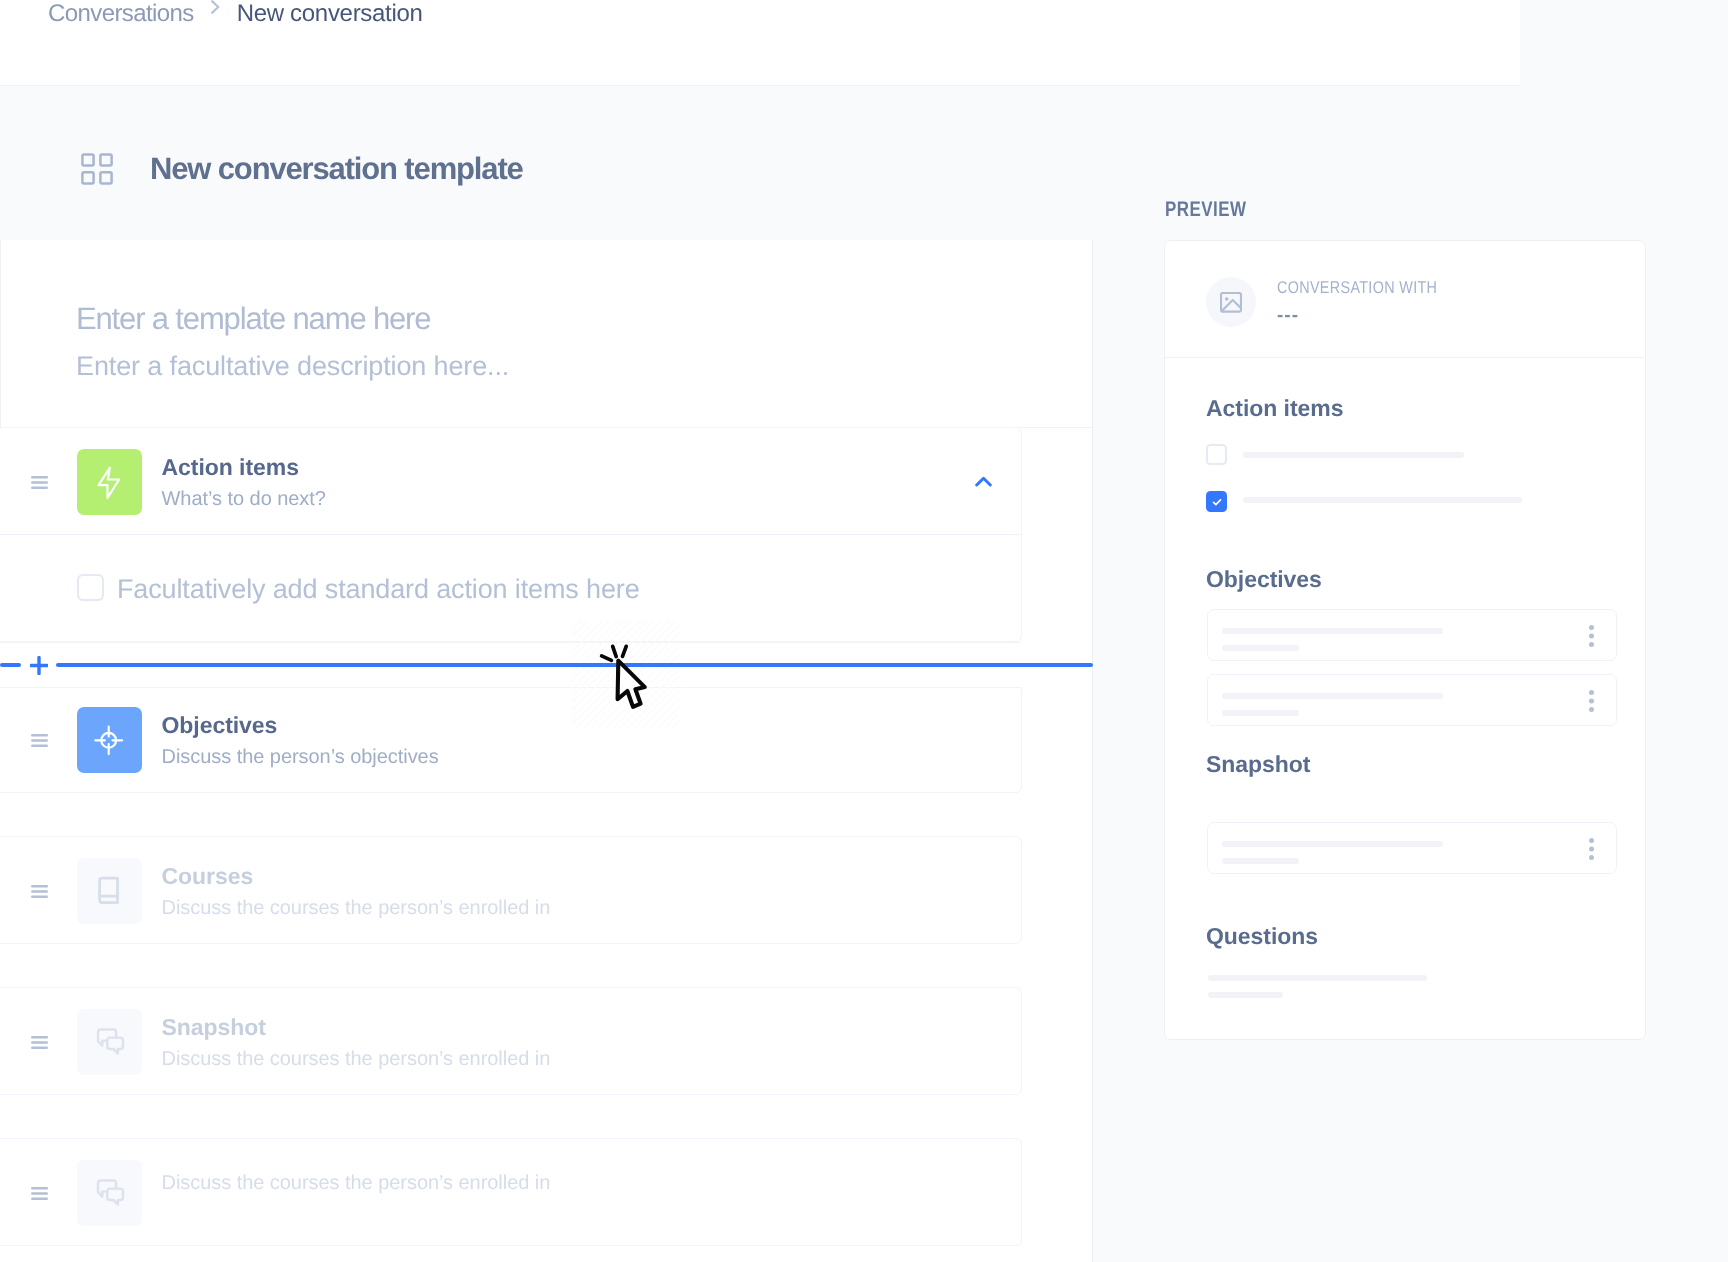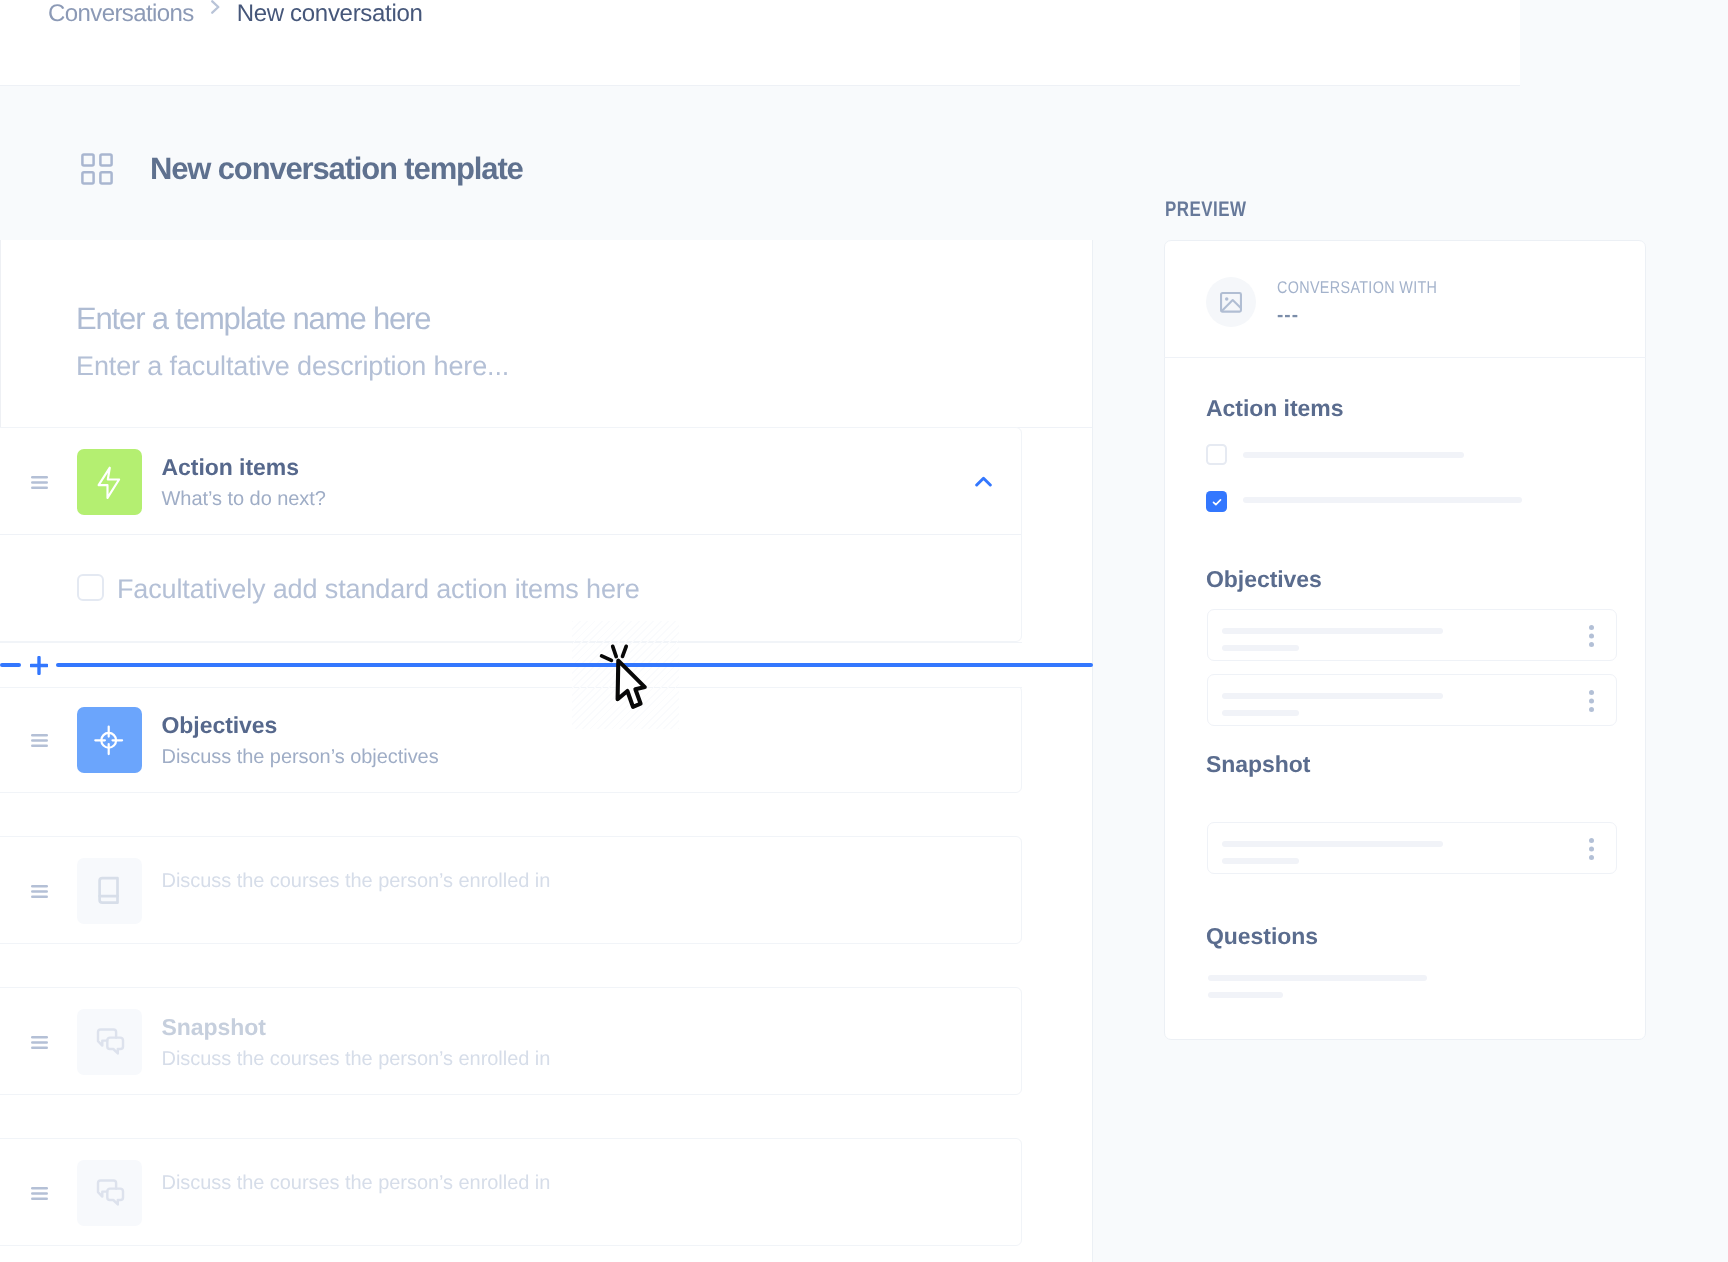--- a/index.html
+++ b/index.html
@@ -180,20 +180,21 @@
             </g>
           </svg>
         </span>
         <span class="tile" style="background:#f7f9fc">
           <svg width="65" height="66" viewBox="0 0 65 66" fill="none" stroke="#d7dee9" stroke-width="2.7" stroke-linejoin="round" stroke-linecap="round">
             <path d="M25.3 20.1 H40.5 V44.7 H25.3 a2.7 2.7 0 0 1 -2.7 -2.7 V22.8 a2.7 2.7 0 0 1 2.7 -2.7 Z"></path>
             <path d="M22.6 38.1 H40.5"></path>
           </svg>
         </span>
         <div class="sec-text">
+          <div class="sec-title">Courses</div>
           <div class="sec-sub">Discuss the courses the person’s enrolled in</div>
         </div>
       </div>
     </div>
     <div class="sec dim" style="top: 987px;">
       <div class="sec-head">
         <span class="handle">
           <svg width="17" height="13" viewBox="0 0 17 13">
             <g fill="#b4c0d6">
               <rect x="0" y="0" width="17" height="2.6" rx="1.3"></rect>

